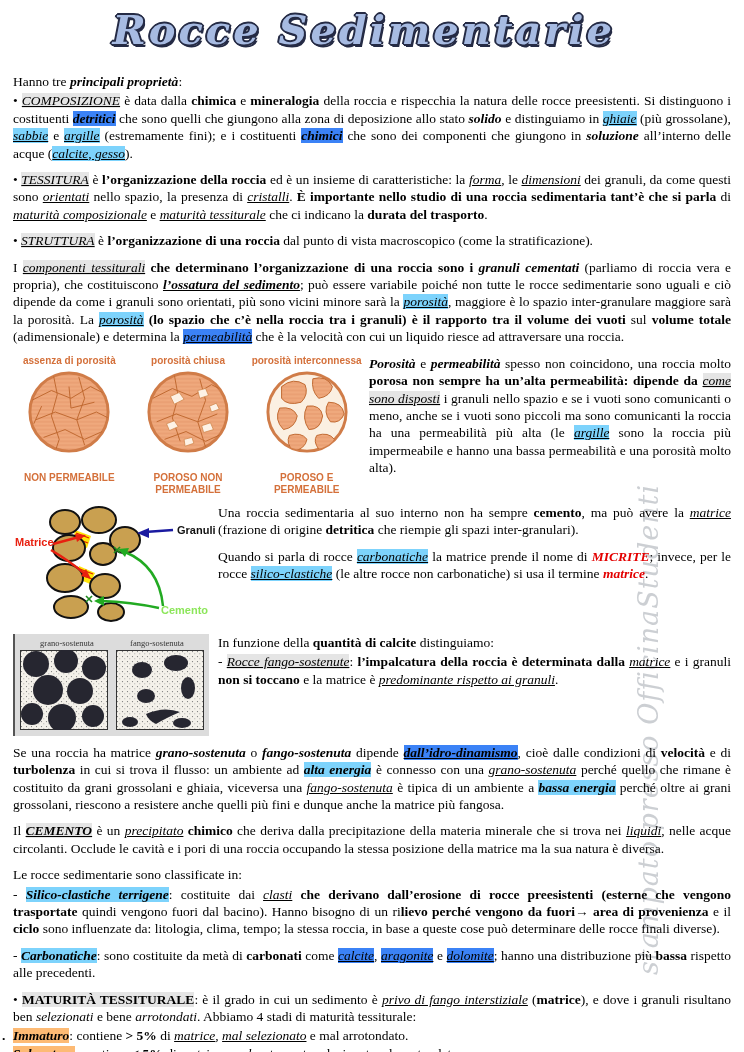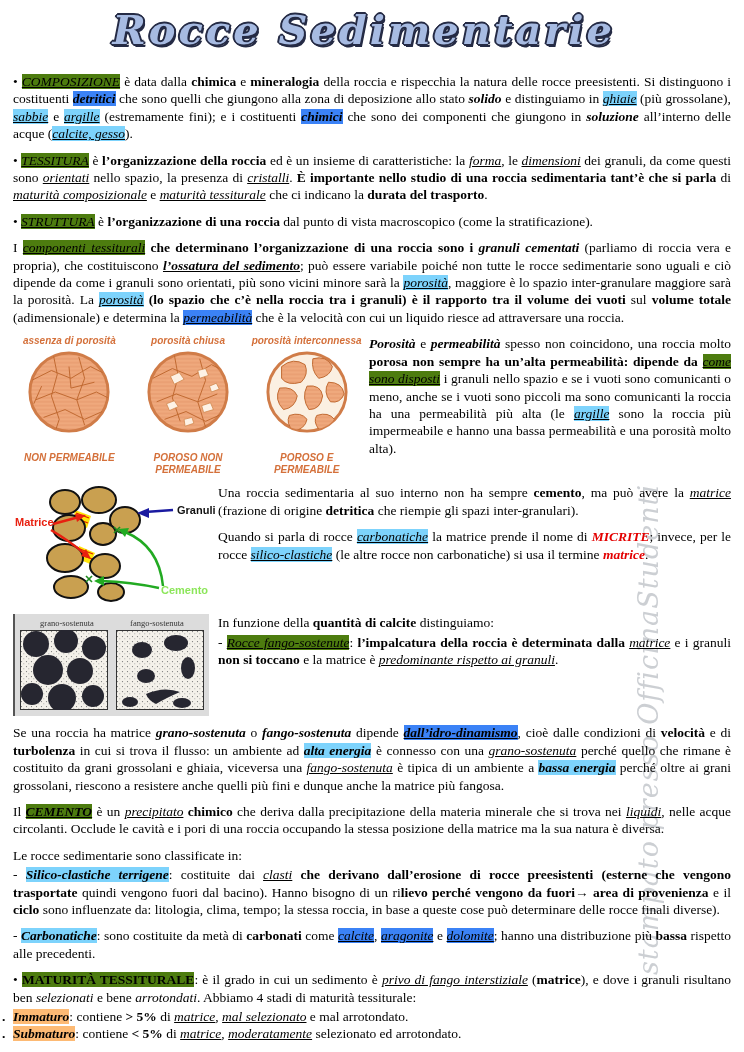--- a/index.html
+++ b/index.html
@@ -7,21 +7,21 @@
        font-family:"Liberation Serif",serif;font-size:13.5px;color:#000;}
   .page{position:relative;width:744px;height:1052px;box-sizing:border-box;
         padding:6px 13px 0 13px;}
   p{margin:0 0 9px 0;text-align:justify;line-height:17.4px;}
   p.tight{margin-bottom:2px;}
   .b{font-weight:bold}
   .i{font-style:italic}
   .u{text-decoration:underline}
   .hy{background:#3b82f6}
   .hg{background:#7dd3fc}
-  .hl{background:#4d7c0f}
+  .hl{background:#e5e5e5}
   .hp{background:#fdba74}
   .red{color:#e30000}
 
   
   .title-wrap{position:relative;margin:2px 0 10px 2px;width:600px;}
   .title-text,.title-reflect-inner{
      font-family:"DejaVu Serif",serif;font-style:italic;font-weight:bold;
      font-size:40px;letter-spacing:3px;line-height:44px;color:#a7bbe2;white-space:nowrap;
      text-shadow:-2px 0 0 #252b45,2px 0 0 #252b45,0 -2px 0 #252b45,0 2px 0 #252b45,
        -1px -1px 0 #252b45,1px -1px 0 #252b45,-1px 1px 0 #252b45,2px 3px 0 #252b45;text-align:right;}
@@ -34,21 +34,21 @@
      writing-mode:vertical-rl;transform:rotate(180deg);
      font-family:"DejaVu Serif",serif;font-style:italic;font-size:27px;
      color:#9aa0a8;opacity:.5;letter-spacing:1px;white-space:nowrap;z-index:0;}
   .content{position:relative;z-index:1;}
 
   
   .figrow{display:flex;align-items:flex-start;margin-bottom:8px;}
   .figrow .side{flex:1;}
 
   
-  .fig-porosity{width:356px;flex:0 0 356px;display:flex;gap:6px;padding-right:6px;box-sizing:border-box;font-style:italic;}
+  .fig-porosity{width:356px;flex:0 0 356px;display:flex;gap:6px;padding-right:6px;box-sizing:border-box;}
   .poro-item{width:115px;display:flex;flex-direction:column;align-items:center;}
   .poro-top,.poro-bottom{font-family:"Liberation Sans",sans-serif;font-weight:bold;
      font-size:10px;color:#d4703a;text-align:center;line-height:12px;}
   .poro-top{margin-bottom:2px;}
   .poro-bottom{margin-top:17px;}
 
   
   .fig-grains{width:205px;flex:0 0 205px;}
   .fig-grains text{font-family:"Liberation Sans",sans-serif;font-weight:bold;font-size:11px;}
 
@@ -75,20 +75,21 @@
 
   <div class="content">
 
     <div class="title-wrap">
       <div class="title-text">Rocce Sedimentarie</div>
       <div class="title-reflect-wrap">
         
       </div>
     </div>
 
+    <p class="tight"><span>Hanno tre </span><span class="b i">principali proprietà</span><span>:</span></p>
     <p><span>• </span><span class="i u hl">COMPOSIZIONE</span><span> è data dalla </span><span class="b">chimica</span><span> e </span><span class="b">mineralogia</span><span> della roccia e rispecchia la natura delle rocce preesistenti. Si distinguono i costituenti </span><span class="b i hy">detritici</span><span> che sono quelli che giungono alla zona di deposizione allo stato </span><span class="b i">solido</span><span> e distinguiamo in </span><span class="i u hg">ghiaie</span><span> (più grossolane), </span><span class="i u hg">sabbie</span><span> e </span><span class="i u hg">argille</span><span> (estremamente fini); e i costituenti </span><span class="b i hy">chimici</span><span> che sono dei componenti che giungono in </span><span class="b i">soluzione</span><span> all’interno delle acque (</span><span class="i u hg">calcite, gesso</span><span>).</span></p>
     <p><span>• </span><span class="i u hl">TESSITURA</span><span> è </span><span class="b">l’organizzazione della roccia</span><span> ed è un insieme di caratteristiche: la </span><span class="i u">forma</span><span>, le </span><span class="i u">dimensioni</span><span> dei granuli, da come questi sono </span><span class="i u">orientati</span><span> nello spazio, la presenza di </span><span class="i u">cristalli</span><span>. </span><span class="b">È importante nello studio di una roccia sedimentaria tant’è che si parla</span><span> di </span><span class="i u">maturità composizionale</span><span> e </span><span class="i u">maturità tessiturale</span><span> che ci indicano la </span><span class="b">durata del trasporto</span><span>.</span></p>
     <p><span>• </span><span class="i u hl">STRUTTURA</span><span> è </span><span class="b">l’organizzazione di una roccia</span><span> dal punto di vista macroscopico (come la stratificazione).</span></p>
     <p><span>I </span><span class="i u hl">componenti tessiturali</span><span> </span><span class="b">che determinano l’organizzazione di una roccia sono i </span><span class="b i">granuli cementati</span><span> (parliamo di roccia vera e propria), che costituiscono </span><span class="b i u">l’ossatura del sedimento</span><span>; può essere variabile poiché non tutte le rocce sedimentarie sono uguali e ciò dipende da come i granuli sono orientati, più sono vicini minore sarà la </span><span class="i u hg">porosità</span><span>, maggiore è lo spazio inter-granulare maggiore sarà la porosità. La </span><span class="i u hg">porosità</span><span> </span><span class="b">(lo spazio che c’è nella roccia tra i granuli) è il rapporto tra il volume dei vuoti</span><span> sul </span><span class="b">volume totale</span><span> (adimensionale) e determina la </span><span class="i u hy">permeabilità</span><span> che è la velocità con cui un liquido riesce ad attraversare una roccia.</span></p>
 
     <div class="figrow">
       <div class="fig-porosity">
 
         <div class="poro-item">
           <div class="poro-top">assenza di porosità</div>

